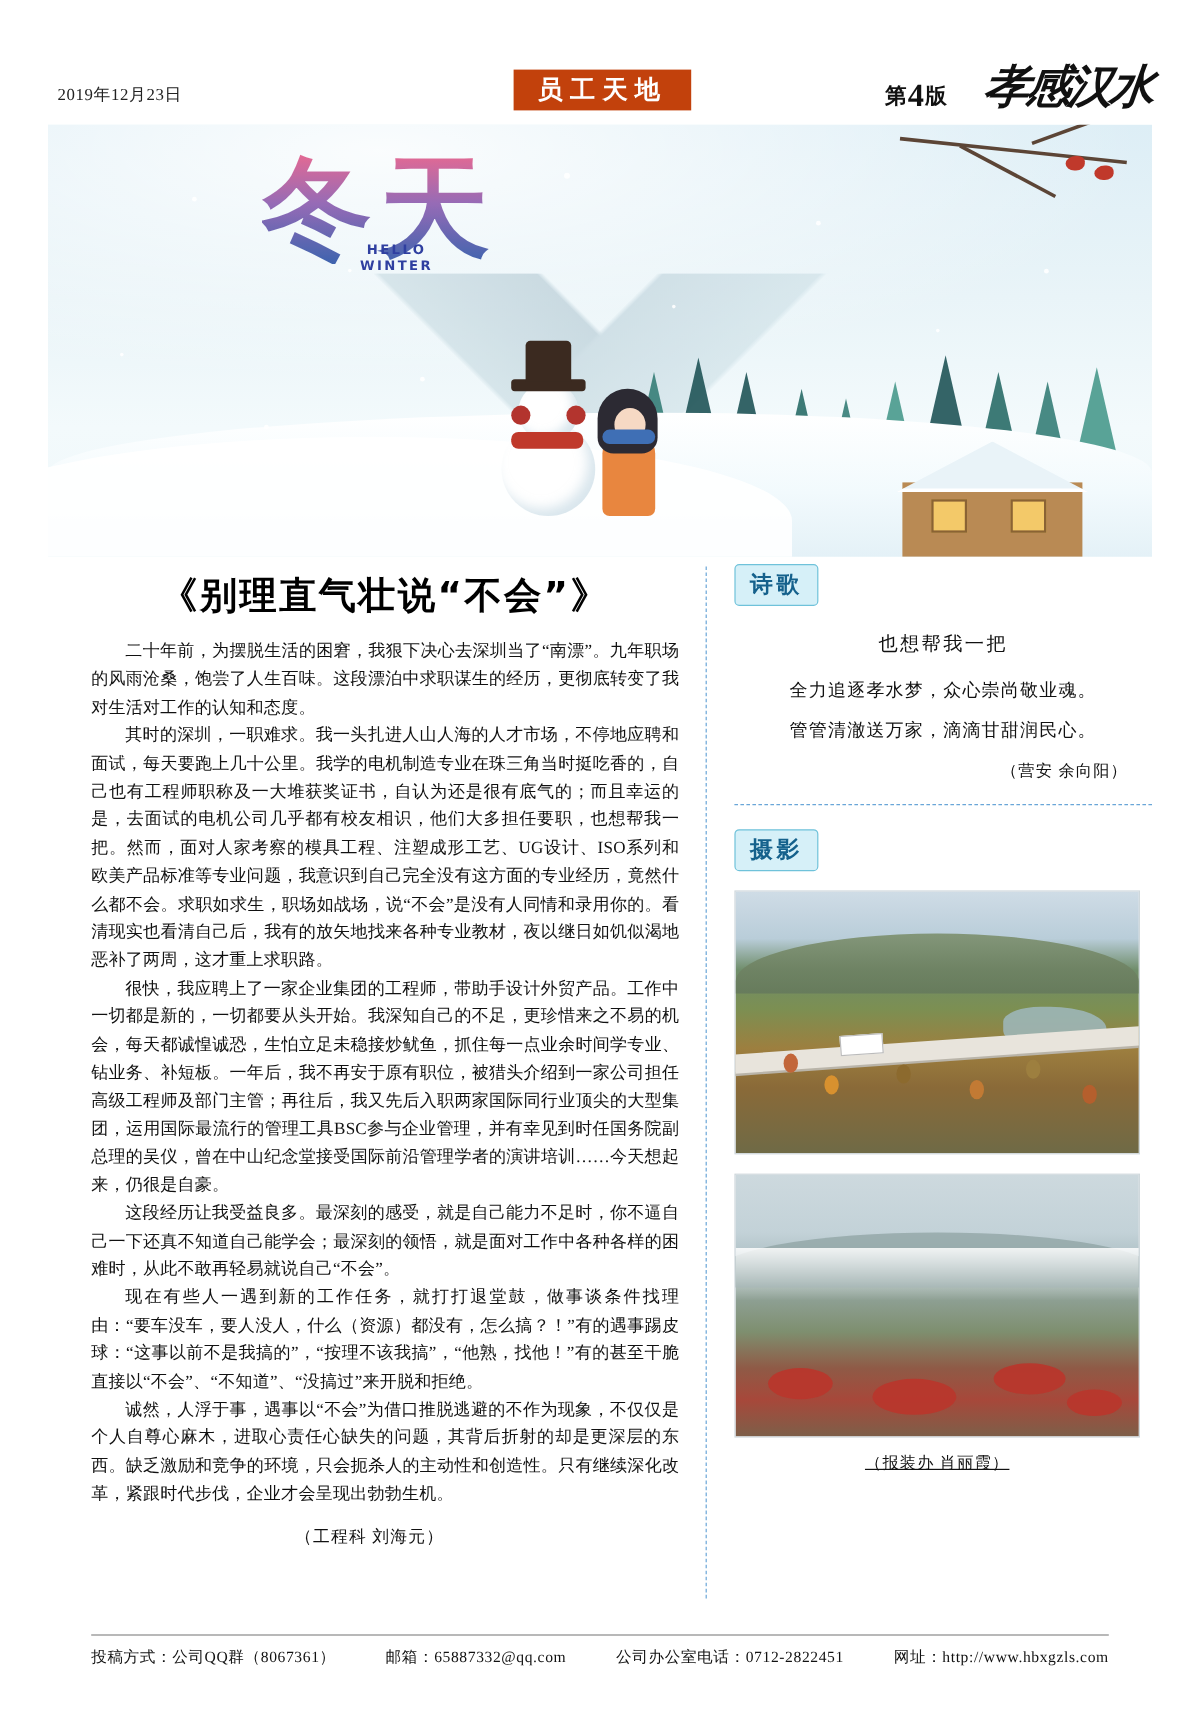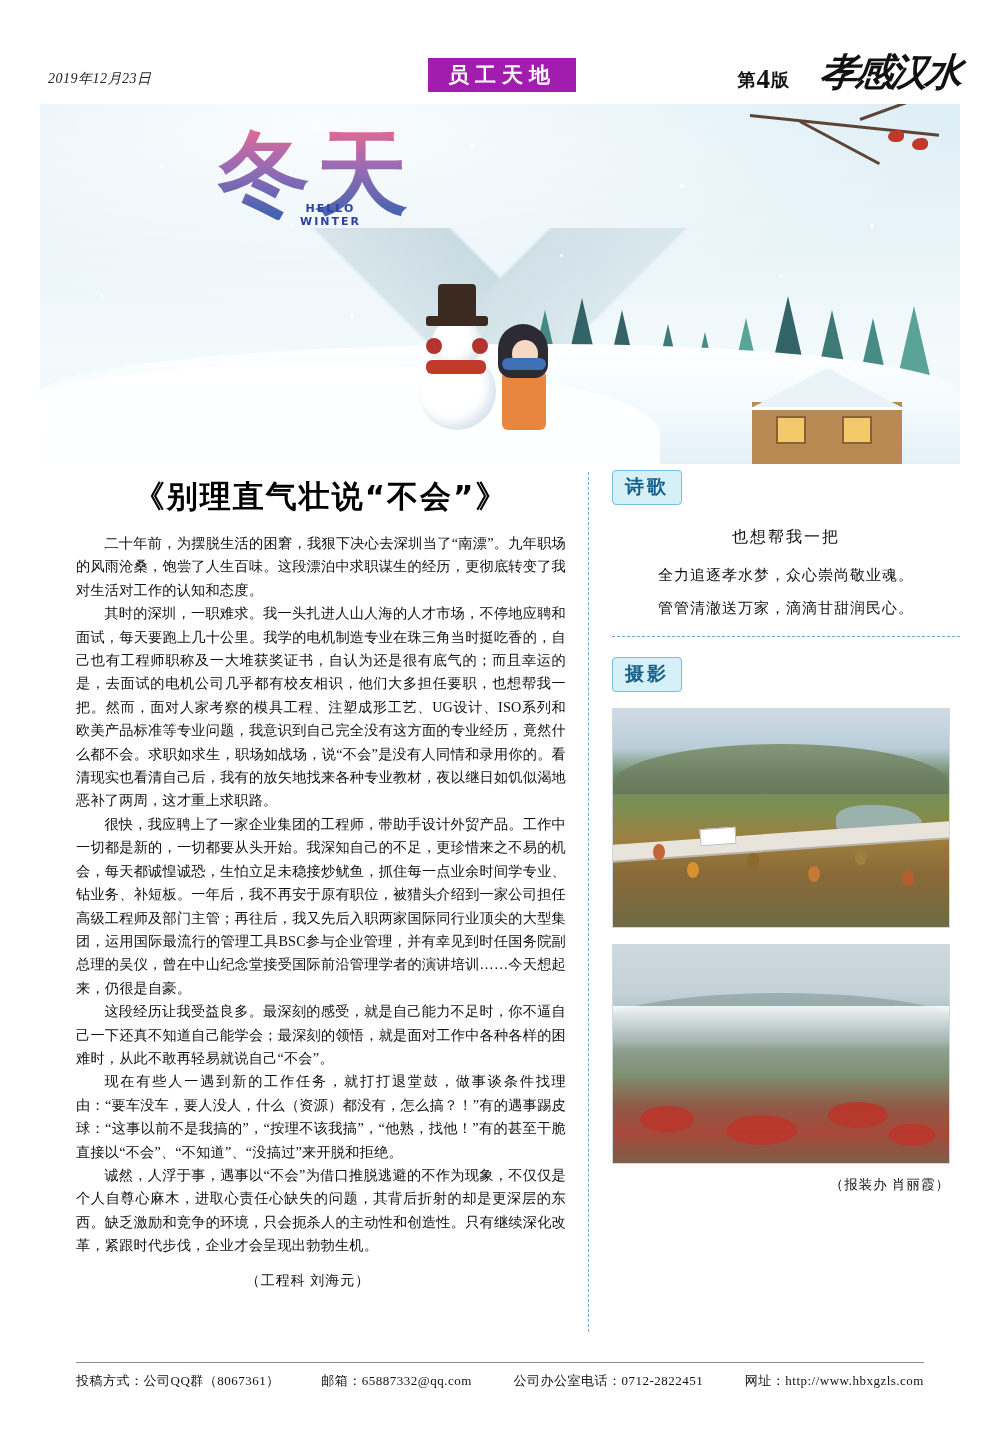--- a/index.html
+++ b/index.html
@@ -30,28 +30,27 @@
     width: 920px;
     height: 46px;
   }
   .issue-date {
     position: absolute;
     left: 8px; top: 14px;
     font-size: 14px;
     letter-spacing: 0.5px;
     color: #222;
     font-family: "Liberation Serif", serif;
-    font-style: italic;
   }
   .section-badge {
     position: absolute;
     left: 388px; top: 2px;
     width: 148px;
     height: 34px;
-    background: #a21caf;
+    background: #c2410c;
     color: #fff;
     font-size: 21px;
     font-weight: bold;
     letter-spacing: 6px;
     text-align: center;
     line-height: 34px;
     font-family: "DejaVu Sans", sans-serif;
   }
   .page-number {
     position: absolute;
@@ -478,23 +477,24 @@
   }
   .photo.misty .red-bush {
     position: absolute;
     border-radius: 50%;
     background: #b8372c;
     opacity: .95;
   }
   .photo-credit {
     margin-top: 12px;
     font-size: 13.5px;
-    text-align: right;
+    text-align: center;
     padding-right: 10px;
     letter-spacing: 1px;
+    text-decoration: underline;
   }
 
   
   .footer-rule {
     position: absolute;
     left: 76px; top: 1362px;
     width: 848px;
     border-top: 1px solid #8a8a8a;
   }
   .footer {
@@ -613,20 +613,21 @@
     <div class="divider"></div>
 
     <div class="col-right">
 
       <div class="block-label">诗歌</div>
 
       <div class="poem">
         <div class="poem-title">也想帮我一把</div>
         <div class="poem-line">全力追逐孝水梦，众心崇尚敬业魂。</div>
         <div class="poem-line">管管清澈送万家，滴滴甘甜润民心。</div>
+        <div class="poem-credit">（营安 余向阳）</div>
       </div>
 
       <hr class="hr-dashed">
 
       <div class="photo-block">
         <div class="block-label">摄影</div>
 
         <div class="photo autumn">
           <div class="hill"></div>
           <div class="water"></div>

